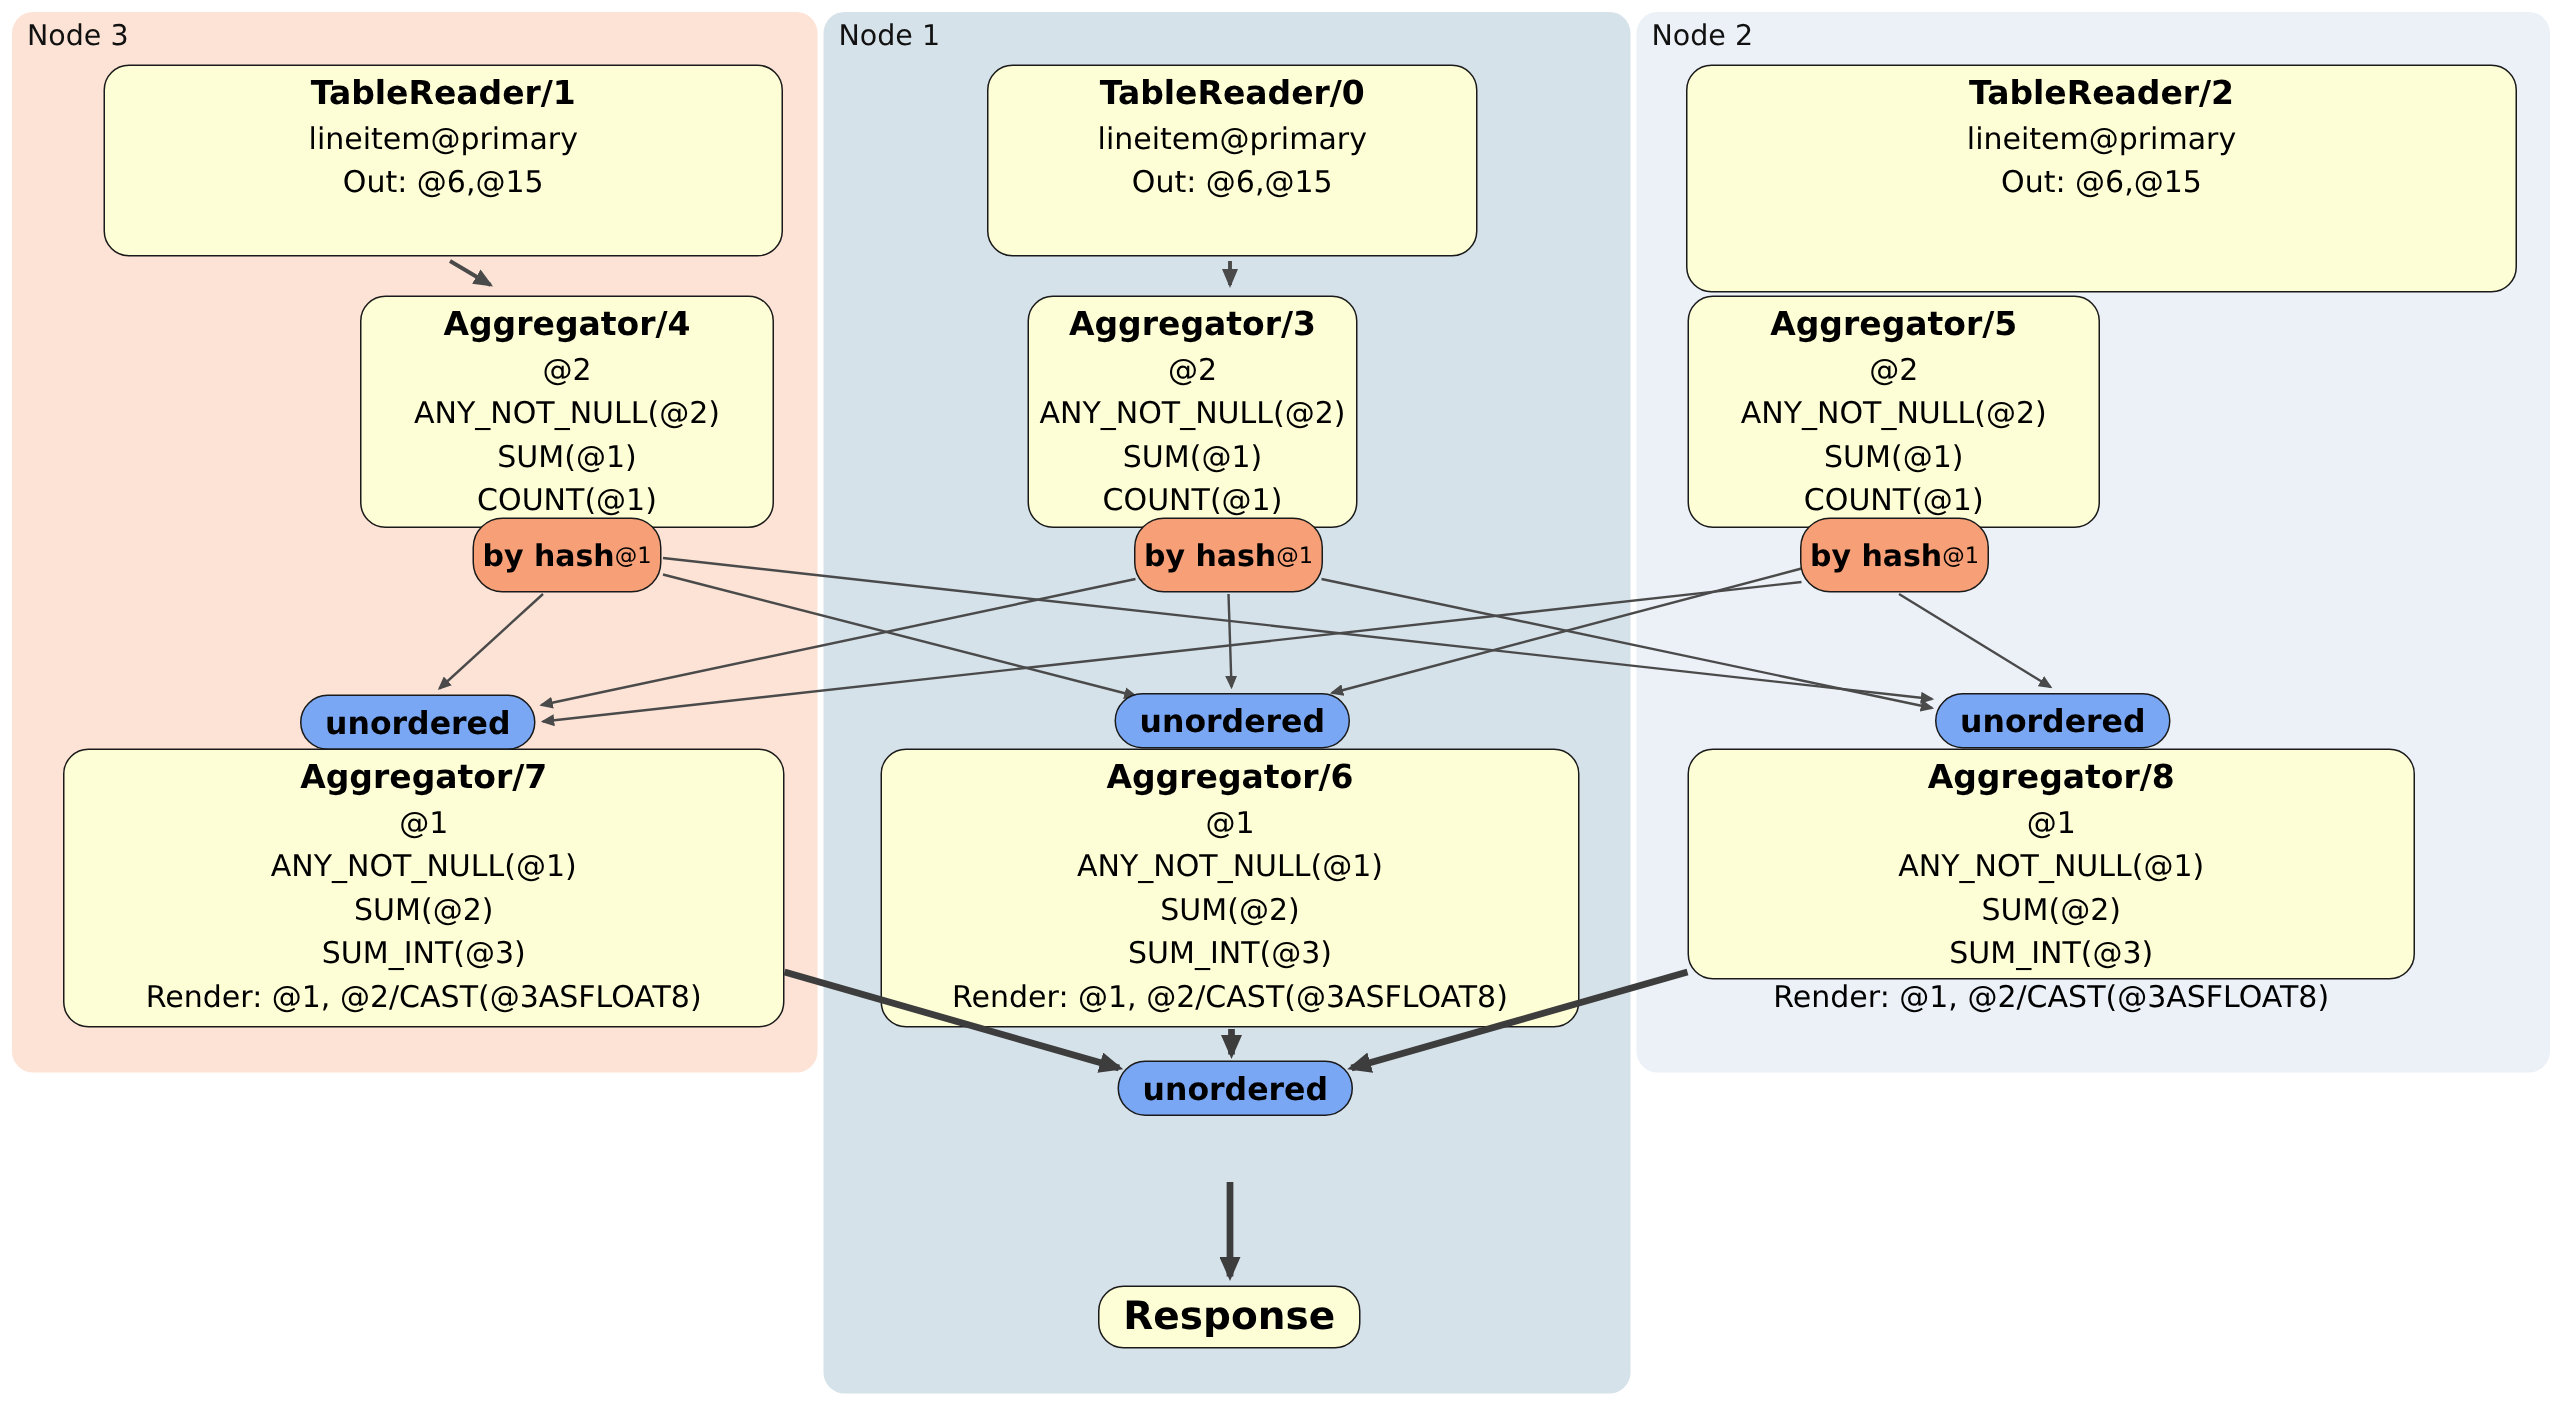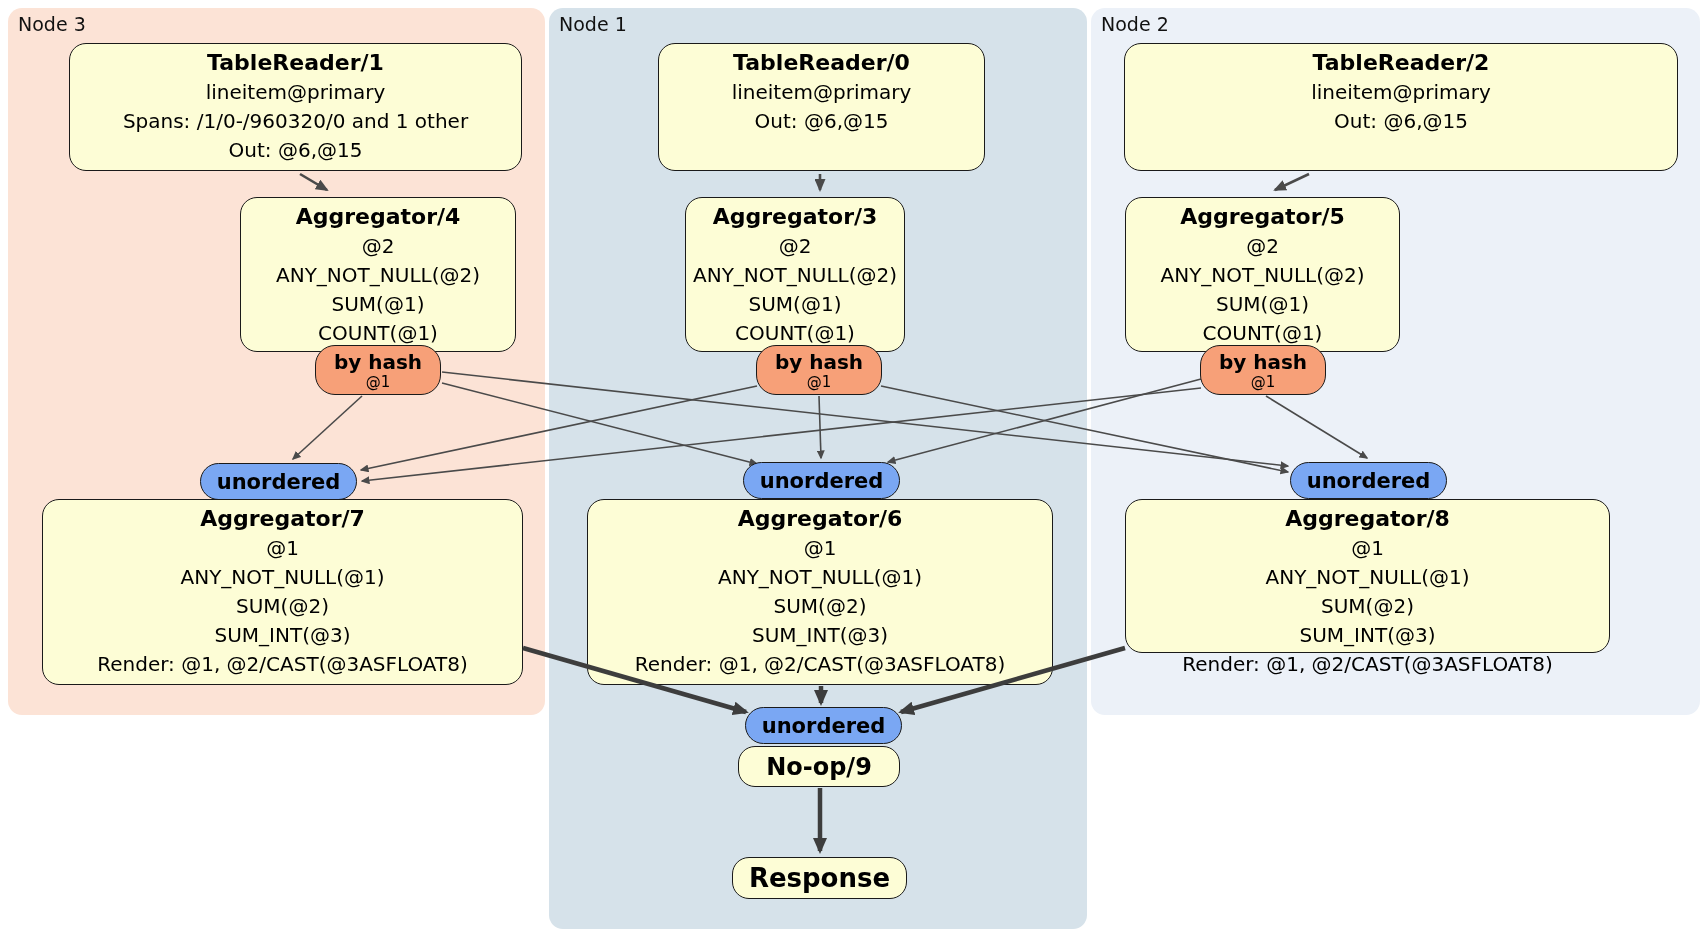--- a/index.html
+++ b/index.html
@@ -21,21 +21,21 @@
   .box{
     position:absolute;z-index:2;background:var(--box-bg);
     border:1.6px solid #1a1a1a;border-radius:17px;
     display:flex;flex-direction:column;align-items:center;
     padding-top:4px;box-sizing:border-box;text-align:right;white-space:nowrap;
   }
   .box-title{font-weight:bold;font-size:22px;line-height:30px;}
   .box-line{font-size:20px;line-height:29px;}
   .pill{
     position:absolute;z-index:2;border:1.7px solid #1a1a1a;
-    display:flex;flex-direction:column;align-items:center;justify-content:center;
+    display:flex;flex-direction:row;align-items:center;justify-content:center;
     box-sizing:border-box;text-align:center;white-space:nowrap;
   }
   .hash-pill{background:var(--hash-pill-bg);border-radius:20px;}
   .hash-title{font-weight:bold;font-size:20px;line-height:24px;}
   .hash-detail{font-size:15px;line-height:17px;}
   .unordered-pill{background:var(--unordered-pill-bg);border-radius:19px;}
   .unordered-label{font-weight:bold;font-size:21px;line-height:22px;}
   .single-box{justify-content:center;padding-top:0;}
   .noop-title{font-weight:bold;font-size:24px;}
   .response-title{font-weight:bold;font-size:26px;}
@@ -76,21 +76,20 @@
     <line x1="819" y1="396" x2="821" y2="458" style="stroke:var(--edge);stroke-width:1.6;" marker-end="url(#arr-thin)"></line>
     <line x1="881" y1="386" x2="1288" y2="472" style="stroke:var(--edge);stroke-width:1.6;" marker-end="url(#arr-thin)"></line>
     <line x1="1201" y1="388" x2="362" y2="481" style="stroke:var(--edge);stroke-width:1.6;" marker-end="url(#arr-thin)"></line>
     <line x1="1201" y1="379" x2="888" y2="462" style="stroke:var(--edge);stroke-width:1.6;" marker-end="url(#arr-thin)"></line>
     <line x1="1266" y1="396" x2="1367" y2="458" style="stroke:var(--edge);stroke-width:1.6;" marker-end="url(#arr-thin)"></line>
   </svg>
 
   <div class="box" style="left:69px;top:43px;width:453px;height:128px;">
     <div class="box-title">TableReader/1</div>
     <div class="box-line">lineitem@primary</div>
-    <div class="box-line">Spans: /1/0-/960320/0 and 1 other</div>
     <div class="box-line">Out: @6,@15</div>
   </div>
   <div class="box" style="left:240px;top:197px;width:276px;height:155px;">
     <div class="box-title">Aggregator/4</div>
     <div class="box-line">@2</div>
     <div class="box-line">ANY_NOT_NULL(@2)</div>
     <div class="box-line">SUM(@1)</div>
     <div class="box-line">COUNT(@1)</div>
   </div>
   <div class="pill hash-pill" style="left:315px;top:345px;width:126px;height:50px;">
@@ -130,21 +129,21 @@
   </div>
   <div class="box" style="left:587px;top:499px;width:466px;height:186px;">
     <div class="box-title">Aggregator/6</div>
     <div class="box-line">@1</div>
     <div class="box-line">ANY_NOT_NULL(@1)</div>
     <div class="box-line">SUM(@2)</div>
     <div class="box-line">SUM_INT(@3)</div>
     <div class="box-line">Render: @1, @2/CAST(@3ASFLOAT8)</div>
   </div>
 
-  <div class="box" style="left:1124px;top:43px;width:554px;height:128px;">
+  <div class="box" style="left:1124px;top:43px;width:554px;height:152px;">
     <div class="box-title">TableReader/2</div>
     <div class="box-line">lineitem@primary</div>
     <div class="box-line">Out: @6,@15</div>
   </div>
   <div class="box" style="left:1125px;top:197px;width:275px;height:155px;">
     <div class="box-title">Aggregator/5</div>
     <div class="box-line">@2</div>
     <div class="box-line">ANY_NOT_NULL(@2)</div>
     <div class="box-line">SUM(@1)</div>
     <div class="box-line">COUNT(@1)</div>
@@ -161,23 +160,20 @@
     <div class="box-line">@1</div>
     <div class="box-line">ANY_NOT_NULL(@1)</div>
     <div class="box-line">SUM(@2)</div>
     <div class="box-line">SUM_INT(@3)</div>
     <div class="box-line">Render: @1, @2/CAST(@3ASFLOAT8)</div>
   </div>
 
   <div class="pill unordered-pill" style="left:745px;top:707px;width:157px;height:37px;">
     <div class="unordered-label">unordered</div>
   </div>
-  <div class="box single-box" style="left:738px;top:746px;width:162px;height:41px;">
-    <div class="noop-title">No-op/9</div>
-  </div>
   <div class="box single-box" style="left:732px;top:857px;width:175px;height:42px;">
     <div class="response-title">Response</div>
   </div>
 
   <svg id="edges-over" class="edge-layer" width="1708" height="940">
     <defs>
       <marker id="arr-thick" markerWidth="16" markerHeight="14" refX="13" refY="7" orient="auto" markerUnits="userSpaceOnUse">
         <path d="M0,0 L16,7 L0,14 z" style="fill:var(--edge-thick,#3d3d3d);"></path>
       </marker>
     </defs>

